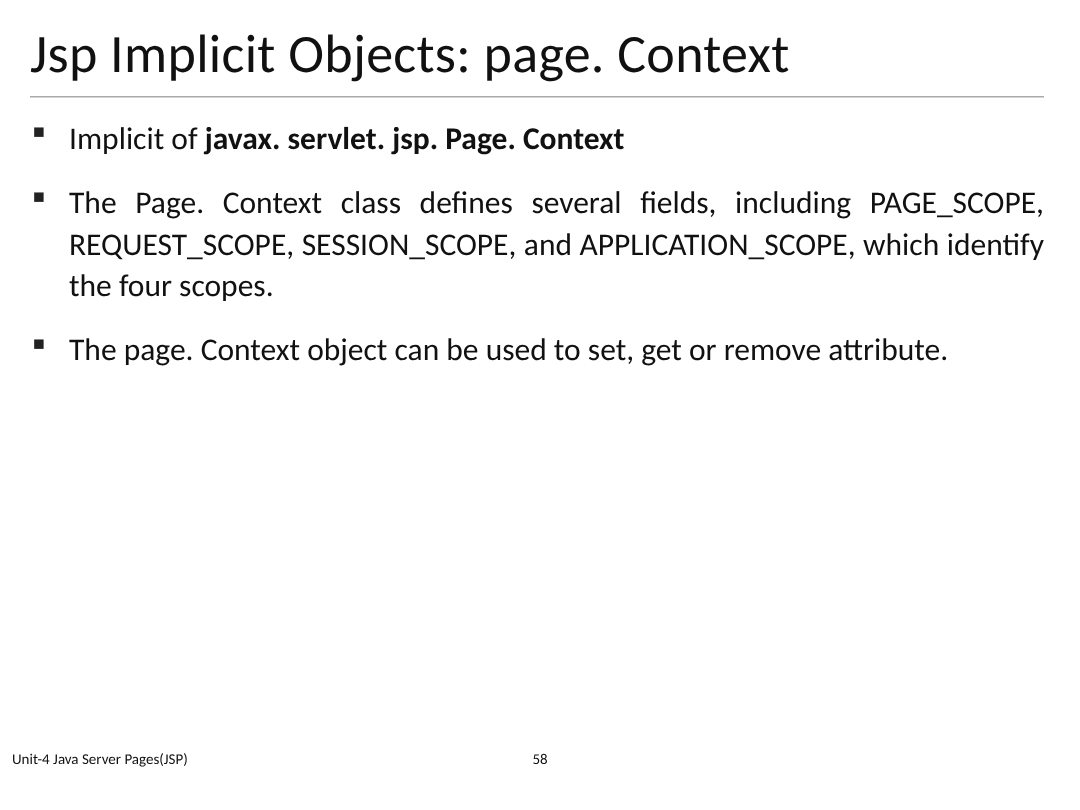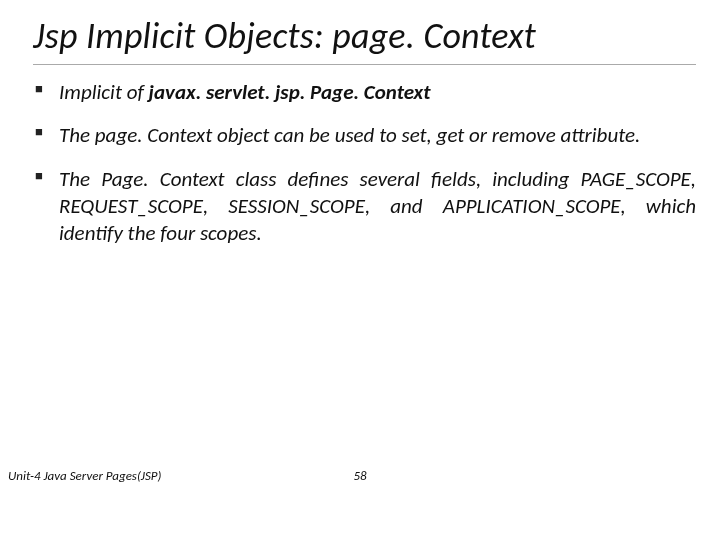--- a/index.html
+++ b/index.html
@@ -1,43 +1,43 @@
 <!DOCTYPE html>
 <html><head>
 <meta charset="utf-8">
 <style>
   * { margin: 0; padding: 0; box-sizing: border-box; }
   html, body { width: 720px; height: 540px; font-family: Calibri, "Segoe UI", Arial, sans-serif; background: #fff; color: #111; }
-  .slide { width: 720px; height: 516px; position: relative; padding: 14px 24px 0 33px; font-style: italic; }
+  .slide { width: 720px; height: 516px; position: relative; padding: 14px 24px 0 20px; }
   .title { font-size: 36px; font-weight: 400; letter-spacing: 0.2px; padding-bottom: 6px; border-bottom: 1px solid #aaa; margin-bottom: 14px; }
   .body { font-size: 21px; line-height: 1.3; }
   .bullets { list-style: none; }
   .bullets > li { position: relative; padding-left: 26px; margin-bottom: 16px; text-align: justify; }
   .bullets > li::before { content: "■"; position: absolute; left: 2px; top: 2px; font-size: 13px; color: #222; }
   .b1-pre, .b1-suf { }
   .b1-bold { font-weight: 700; margin-top: 28px; }
-  .footer { position: absolute; left: 0; right: 0; bottom: 24px; height: 24px; display: flex; align-items: flex-start; font-size: 13px; text-align: left; }
+  .footer { position: absolute; left: 0; right: 0; bottom: 4px; height: 24px; display: flex; align-items: flex-end; font-size: 10px; text-align: left; }
   .footer-left { position: absolute; left: 8px; }
   .footer-mid { width: 100%; text-align: center; }
   .footer-right { position: absolute; right: 12px; }
 </style>
 </head>
 <body>
 
 <div class="slide">
 
   <div class="title">Jsp Implicit Objects:  page. Context</div>
 
   <div class="body">
     <ul class="bullets">
       <li>
         <span class="b1-pre">Implicit of </span><span class="b1-bold">javax. servlet. jsp. Page. Context</span>
       </li>
+      <li>The Page. Context class defines several fields, including PAGE_SCOPE, REQUEST_SCOPE, SESSION_SCOPE, and APPLICATION_SCOPE, which identify the four scopes.</li>
       <li>The page. Context object can be used to set, get or remove attribute.</li>
-      <li>The Page. Context class defines several fields, including PAGE_SCOPE, REQUEST_SCOPE, SESSION_SCOPE, and APPLICATION_SCOPE, which identify the four scopes.</li>
     </ul>
   </div>
 
   <div class="footer">
     <div class="footer-left">Unit-4 Java Server Pages(JSP)</div>
     <div class="footer-mid">58</div>
   </div>
 
 </div>
 

